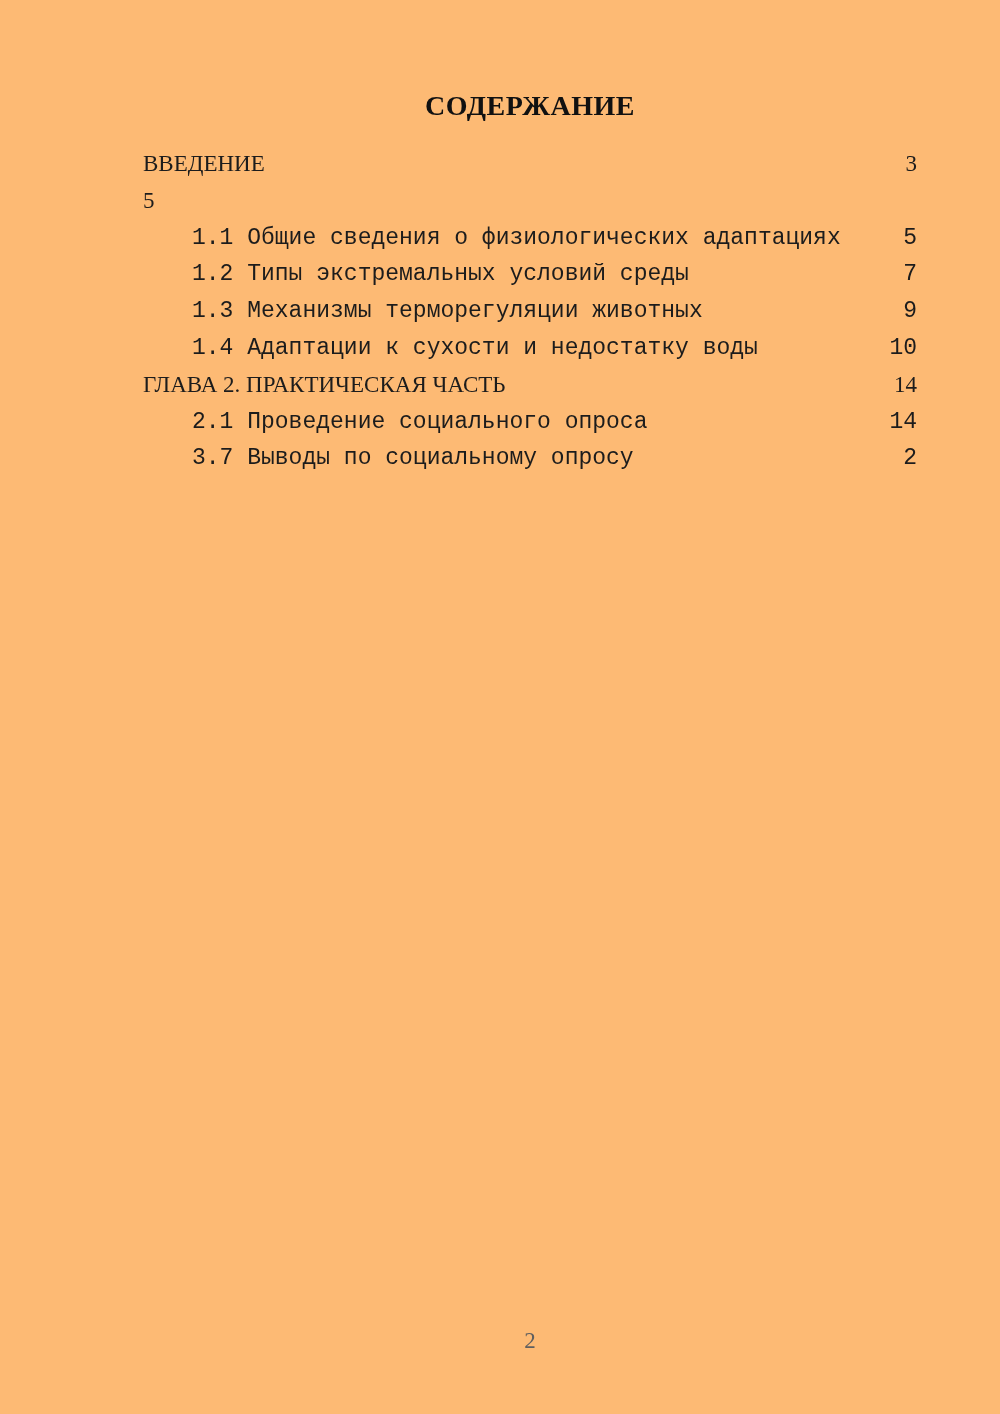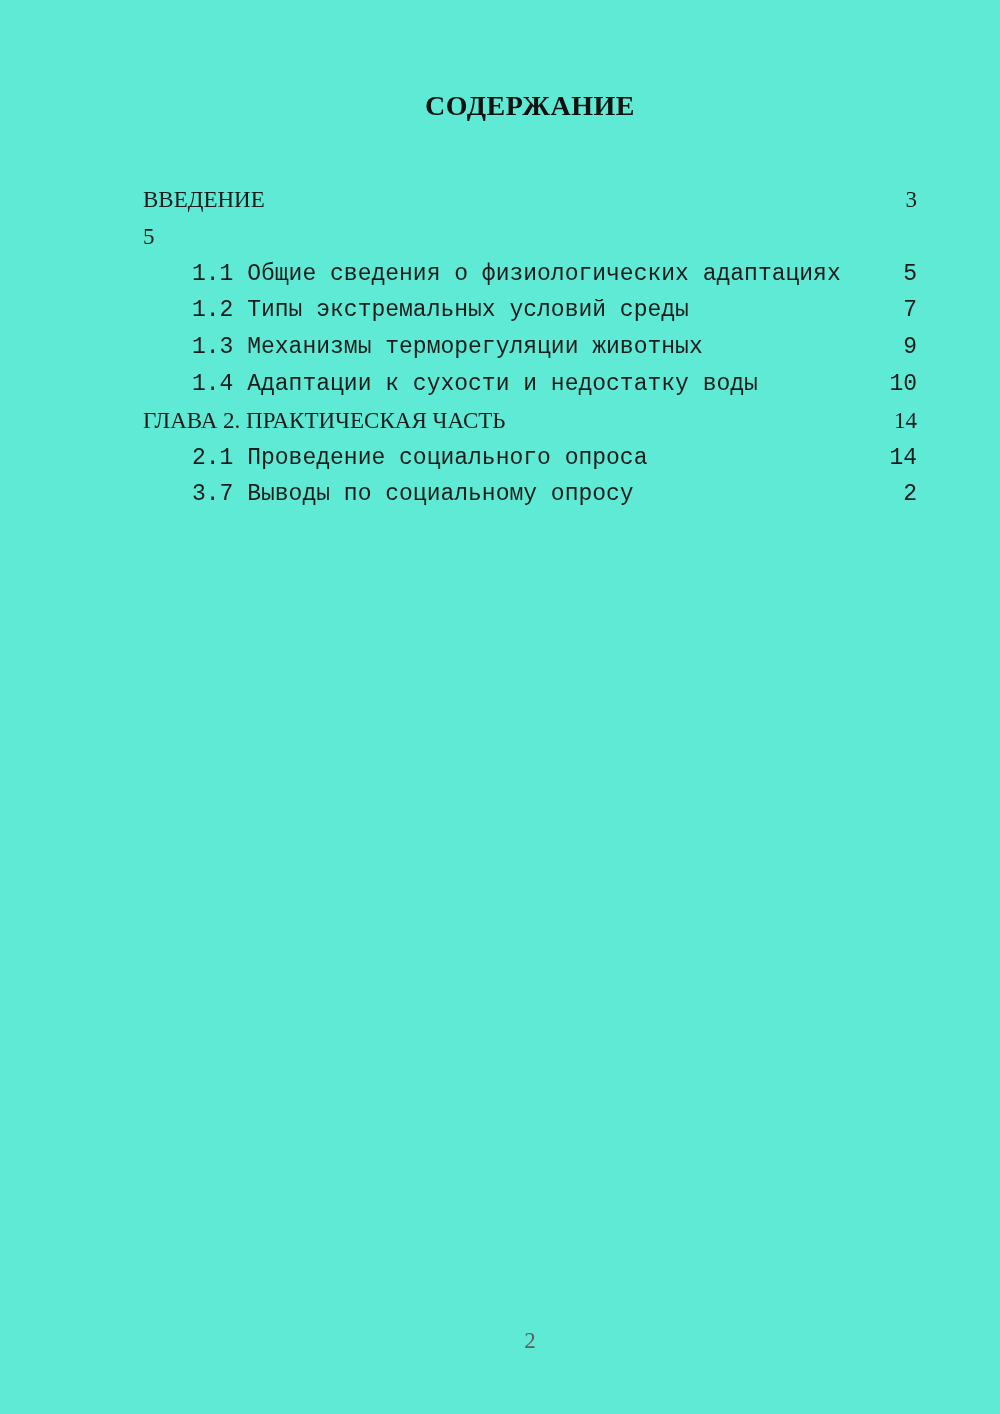--- a/index.html
+++ b/index.html
@@ -10,39 +10,39 @@
   body {
     width: 1000px;
     height: 1414px;
     position: relative;
     font-family: "Liberation Serif", "DejaVu Serif", serif;
     color: #1c1c1c;
   }
   .page {
     position: absolute;
     inset: 0;
-    background: #5eead4;
+    background: #fdba74;
     overflow: hidden;
   }
   .content {
     position: absolute;
     left: 143px;
     width: 774px;
     top: 0;
   }
   .doc-title {
     margin: 90px 0 0 0;
     font-size: 28px;
     font-weight: bold;
     text-align: center;
     letter-spacing: 0.5px;
     color: #111111;
   }
   .toc {
-    margin-top: 60px;
+    margin-top: 24px;
     font-size: 23px;
   }
   .toc-row {
     display: flex;
     justify-content: space-between;
     align-items: baseline;
     line-height: 36.8px;
   }
   .toc-row.sub {
     padding-left: 49px;

